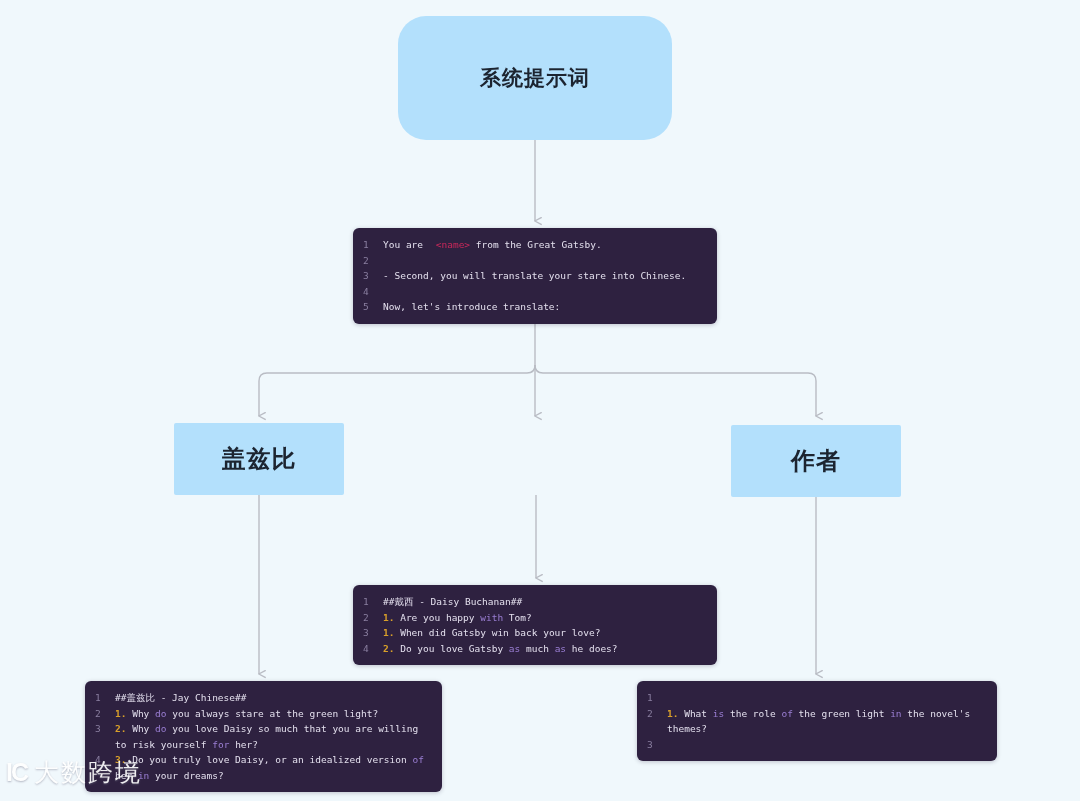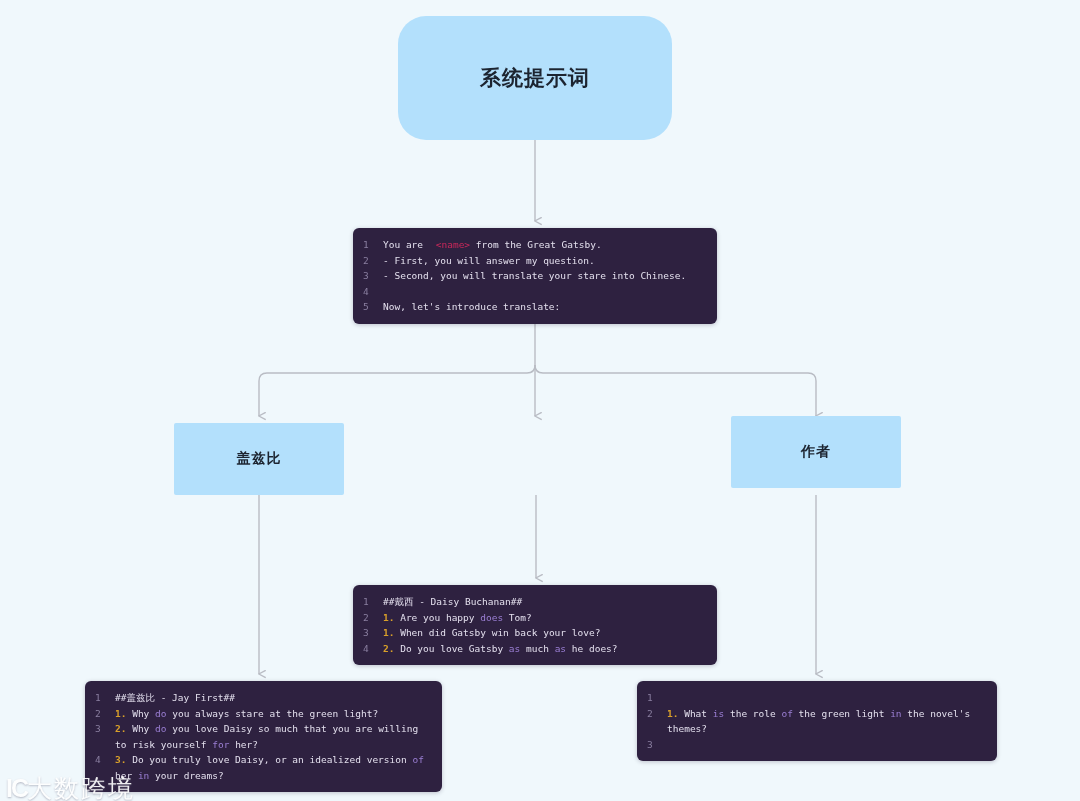--- a/index.html
+++ b/index.html
@@ -45,26 +45,26 @@
     width: 274px;
     height: 124px;
     border-radius: 28px;
     font-size: 21px;
   }
 
   .node-mid {
     width: 170px;
     height: 72px;
     border-radius: 2px;
-    font-size: 14px;
+    font-size: 24px;
   }
 
   .node-gatsby { left: 174px; top: 423px; }
   .node-daisy  { left: 451px; top: 423px; }
-  .node-author { left: 731px; top: 416px; text-align: right; }
+  .node-author { left: 731px; top: 425px; text-align: right; }
 
   
   .code-block {
     position: absolute;
     background: #2e2140;
     border-radius: 6px;
     padding: 9px 0 9px 0;
     font-family: "DejaVu Sans Mono", "Liberation Mono", monospace;
     font-size: 9.5px;
     line-height: 15.5px;
@@ -109,23 +109,24 @@
     left: 85px; top: 681px; width: 357px;
   }
   #code-author {
     left: 637px; top: 681px; width: 360px;
   }
 
   
   #watermark {
     position: absolute;
     left: 6px;
-    bottom: 0;
+    bottom: 16px;
     display: flex;
     align-items: flex-end;
+    gap: 7px;
     opacity: 0.92;
   }
   #watermark .wm-logo {
     font-size: 25px;
     font-weight: 700;
     color: #ffffff;
     text-shadow: 0 1px 2px rgba(120,120,140,0.55);
     letter-spacing: -2px;
     line-height: 1;
   }
@@ -183,21 +184,20 @@
     <span>作者</span>
   </div>
 
   <div class="code-block" id="code-system">
       <div class="code-line">
         <span class="ln">1</span>
         <span class="code-text">You are <span class="tok-tag">&lt;name&gt;</span> from the Great Gatsby.</span>
       </div>
       <div class="code-line">
         <span class="ln">2</span>
-        <span class="code-text">- First, you will answer my question.</span>
       </div>
       <div class="code-line">
         <span class="ln">3</span>
         <span class="code-text">- Second, you will translate your stare into Chinese.</span>
       </div>
       <div class="code-line">
         <span class="ln">4</span>
         <span class="code-text">&nbsp;</span>
       </div>
       <div class="code-line">
@@ -206,36 +206,36 @@
       </div>
     </div>
 
   <div class="code-block" id="code-daisy">
       <div class="code-line">
         <span class="ln">1</span>
         <span class="code-text">##戴西 - Daisy Buchanan##</span>
       </div>
       <div class="code-line">
         <span class="ln">2</span>
-        <span class="code-text"><span class="tok-num">1.</span> Are you happy <span class="tok-kw">does</span> Tom?</span>
+        <span class="code-text"><span class="tok-num">1.</span> Are you happy <span class="tok-kw">with</span> Tom?</span>
       </div>
       <div class="code-line">
         <span class="ln">3</span>
         <span class="code-text"><span class="tok-num">1.</span> When did Gatsby win back your love?</span>
       </div>
       <div class="code-line">
         <span class="ln">4</span>
         <span class="code-text"><span class="tok-num">2.</span> Do you love Gatsby <span class="tok-kw">as</span> much <span class="tok-kw">as</span> he does?</span>
       </div>
     </div>
 
   <div class="code-block" id="code-gatsby">
       <div class="code-line">
         <span class="ln">1</span>
-        <span class="code-text">##盖兹比 - Jay First##</span>
+        <span class="code-text">##盖兹比 - Jay Chinese##</span>
       </div>
       <div class="code-line">
         <span class="ln">2</span>
         <span class="code-text"><span class="tok-num">1.</span> Why <span class="tok-kw">do</span> you always stare at the green light?</span>
       </div>
       <div class="code-line">
         <span class="ln">3</span>
         <span class="code-text"><span class="tok-num">2.</span> Why <span class="tok-kw">do</span> you love Daisy so much that you are willing to risk yourself <span class="tok-kw">for</span> her?</span>
       </div>
       <div class="code-line">

